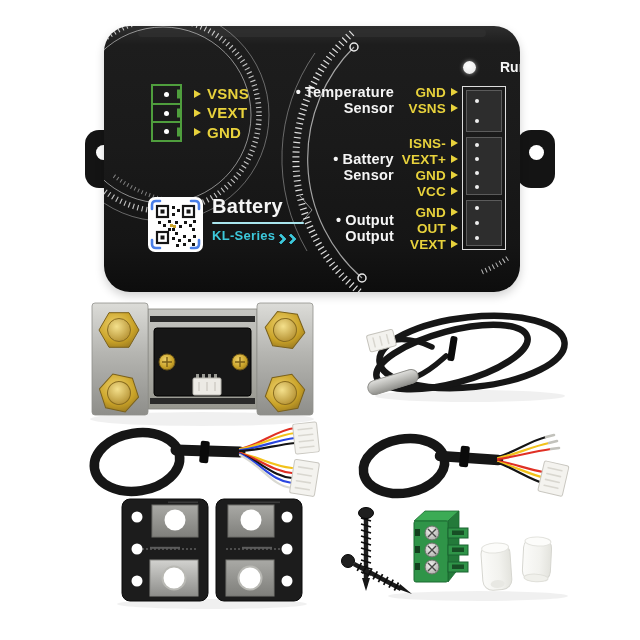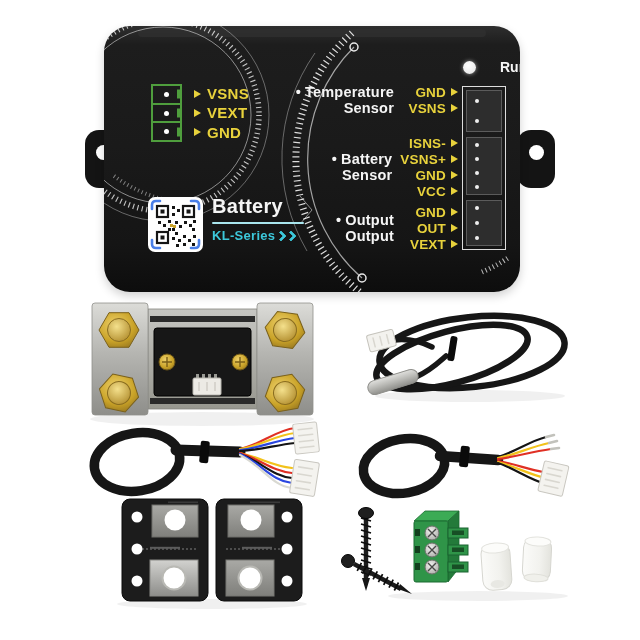--- a/index.html
+++ b/index.html
@@ -52,21 +52,21 @@
   .conn{position:absolute;left:358px;top:60px;width:44px;height:164px;border:1.5px solid rgba(255,255,255,.85);padding:3px;display:flex;flex-direction:column;gap:5px}
   .slab{background:#2d2d2d;border:1px solid rgba(255,255,255,.22);display:flex;flex-direction:column;justify-content:space-around;padding-left:8px}
   .slab .d{width:4px;height:4px;border-radius:50%;background:rgba(255,255,255,.92)}
   .s1{height:42px}.s2{height:58px}.s3{height:46px}
 
   
   .qr{position:absolute;left:44px;top:171px}
   .brand{position:absolute;left:108px;top:168px}
   .brand .l1,.brand .l2{color:var(--label-white);font-size:20px;font-weight:700;line-height:24px;letter-spacing:.3px}
   .divider{width:92px;height:2px;background:#a9e6ee;margin:4px 0 4px;border-radius:1px}
-  .series{display:flex;align-items:center;gap:5px}
+  .series{display:flex;align-items:flex-end;gap:5px}
   .series .txt{color:var(--series-teal);font-size:13px;font-weight:700;letter-spacing:.3px}
   .chev{width:8px;height:8px;border-top:3px solid var(--series-teal);border-right:3px solid var(--series-teal);transform:rotate(45deg);border-radius:1px;margin-left:-3px}
 
   .acc{position:absolute;left:0;top:0;pointer-events:none}
 </style>
 </head>
 <body>
 
 <div class="stage">
 
@@ -151,21 +151,21 @@
         <div class="glabel">
           <span class="bullet">•</span><span>Battery</span><br>
           <span>Sensor</span>
         </div>
         <div class="pins">
           <div class="pin-row">
               <span class="txt">ISNS-</span>
               <span class="arr"></span>
             </div>
           <div class="pin-row">
-              <span class="txt">VSNS+</span>
+              <span class="txt">VEXT+</span>
               <span class="arr"></span>
             </div>
           <div class="pin-row">
               <span class="txt">GND</span>
               <span class="arr"></span>
             </div>
           <div class="pin-row">
               <span class="txt">VCC</span>
               <span class="arr"></span>
             </div>

